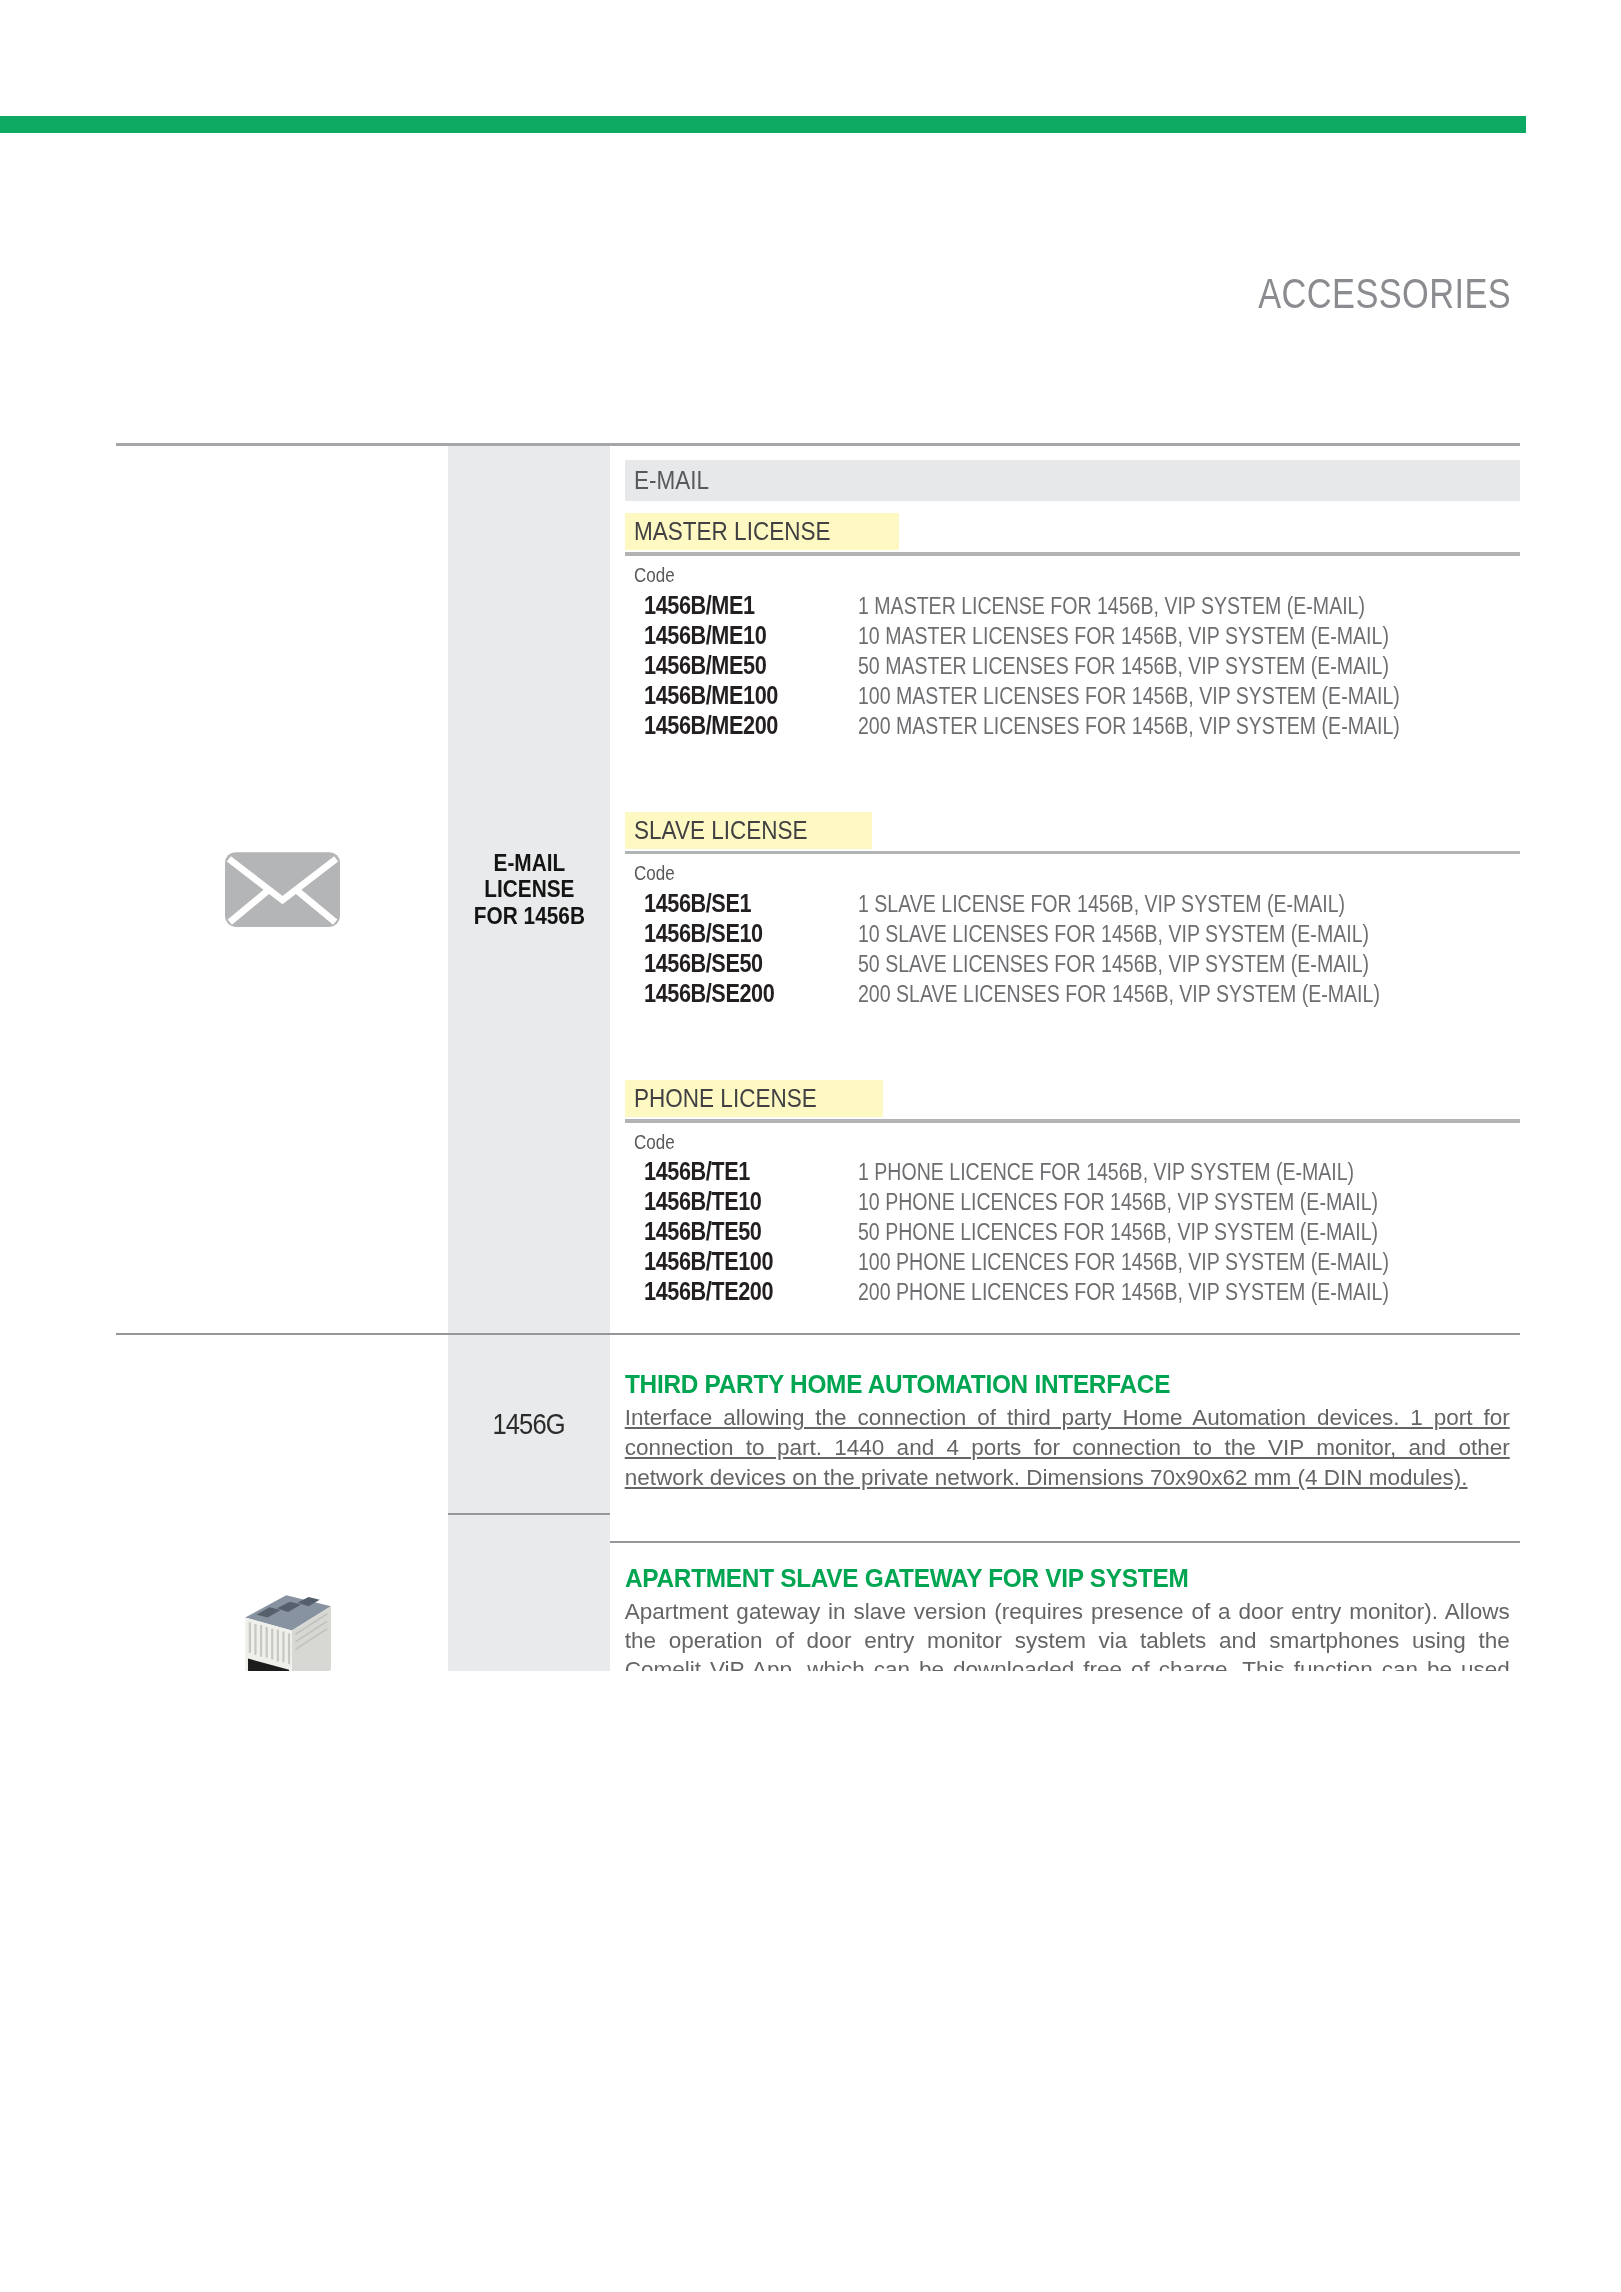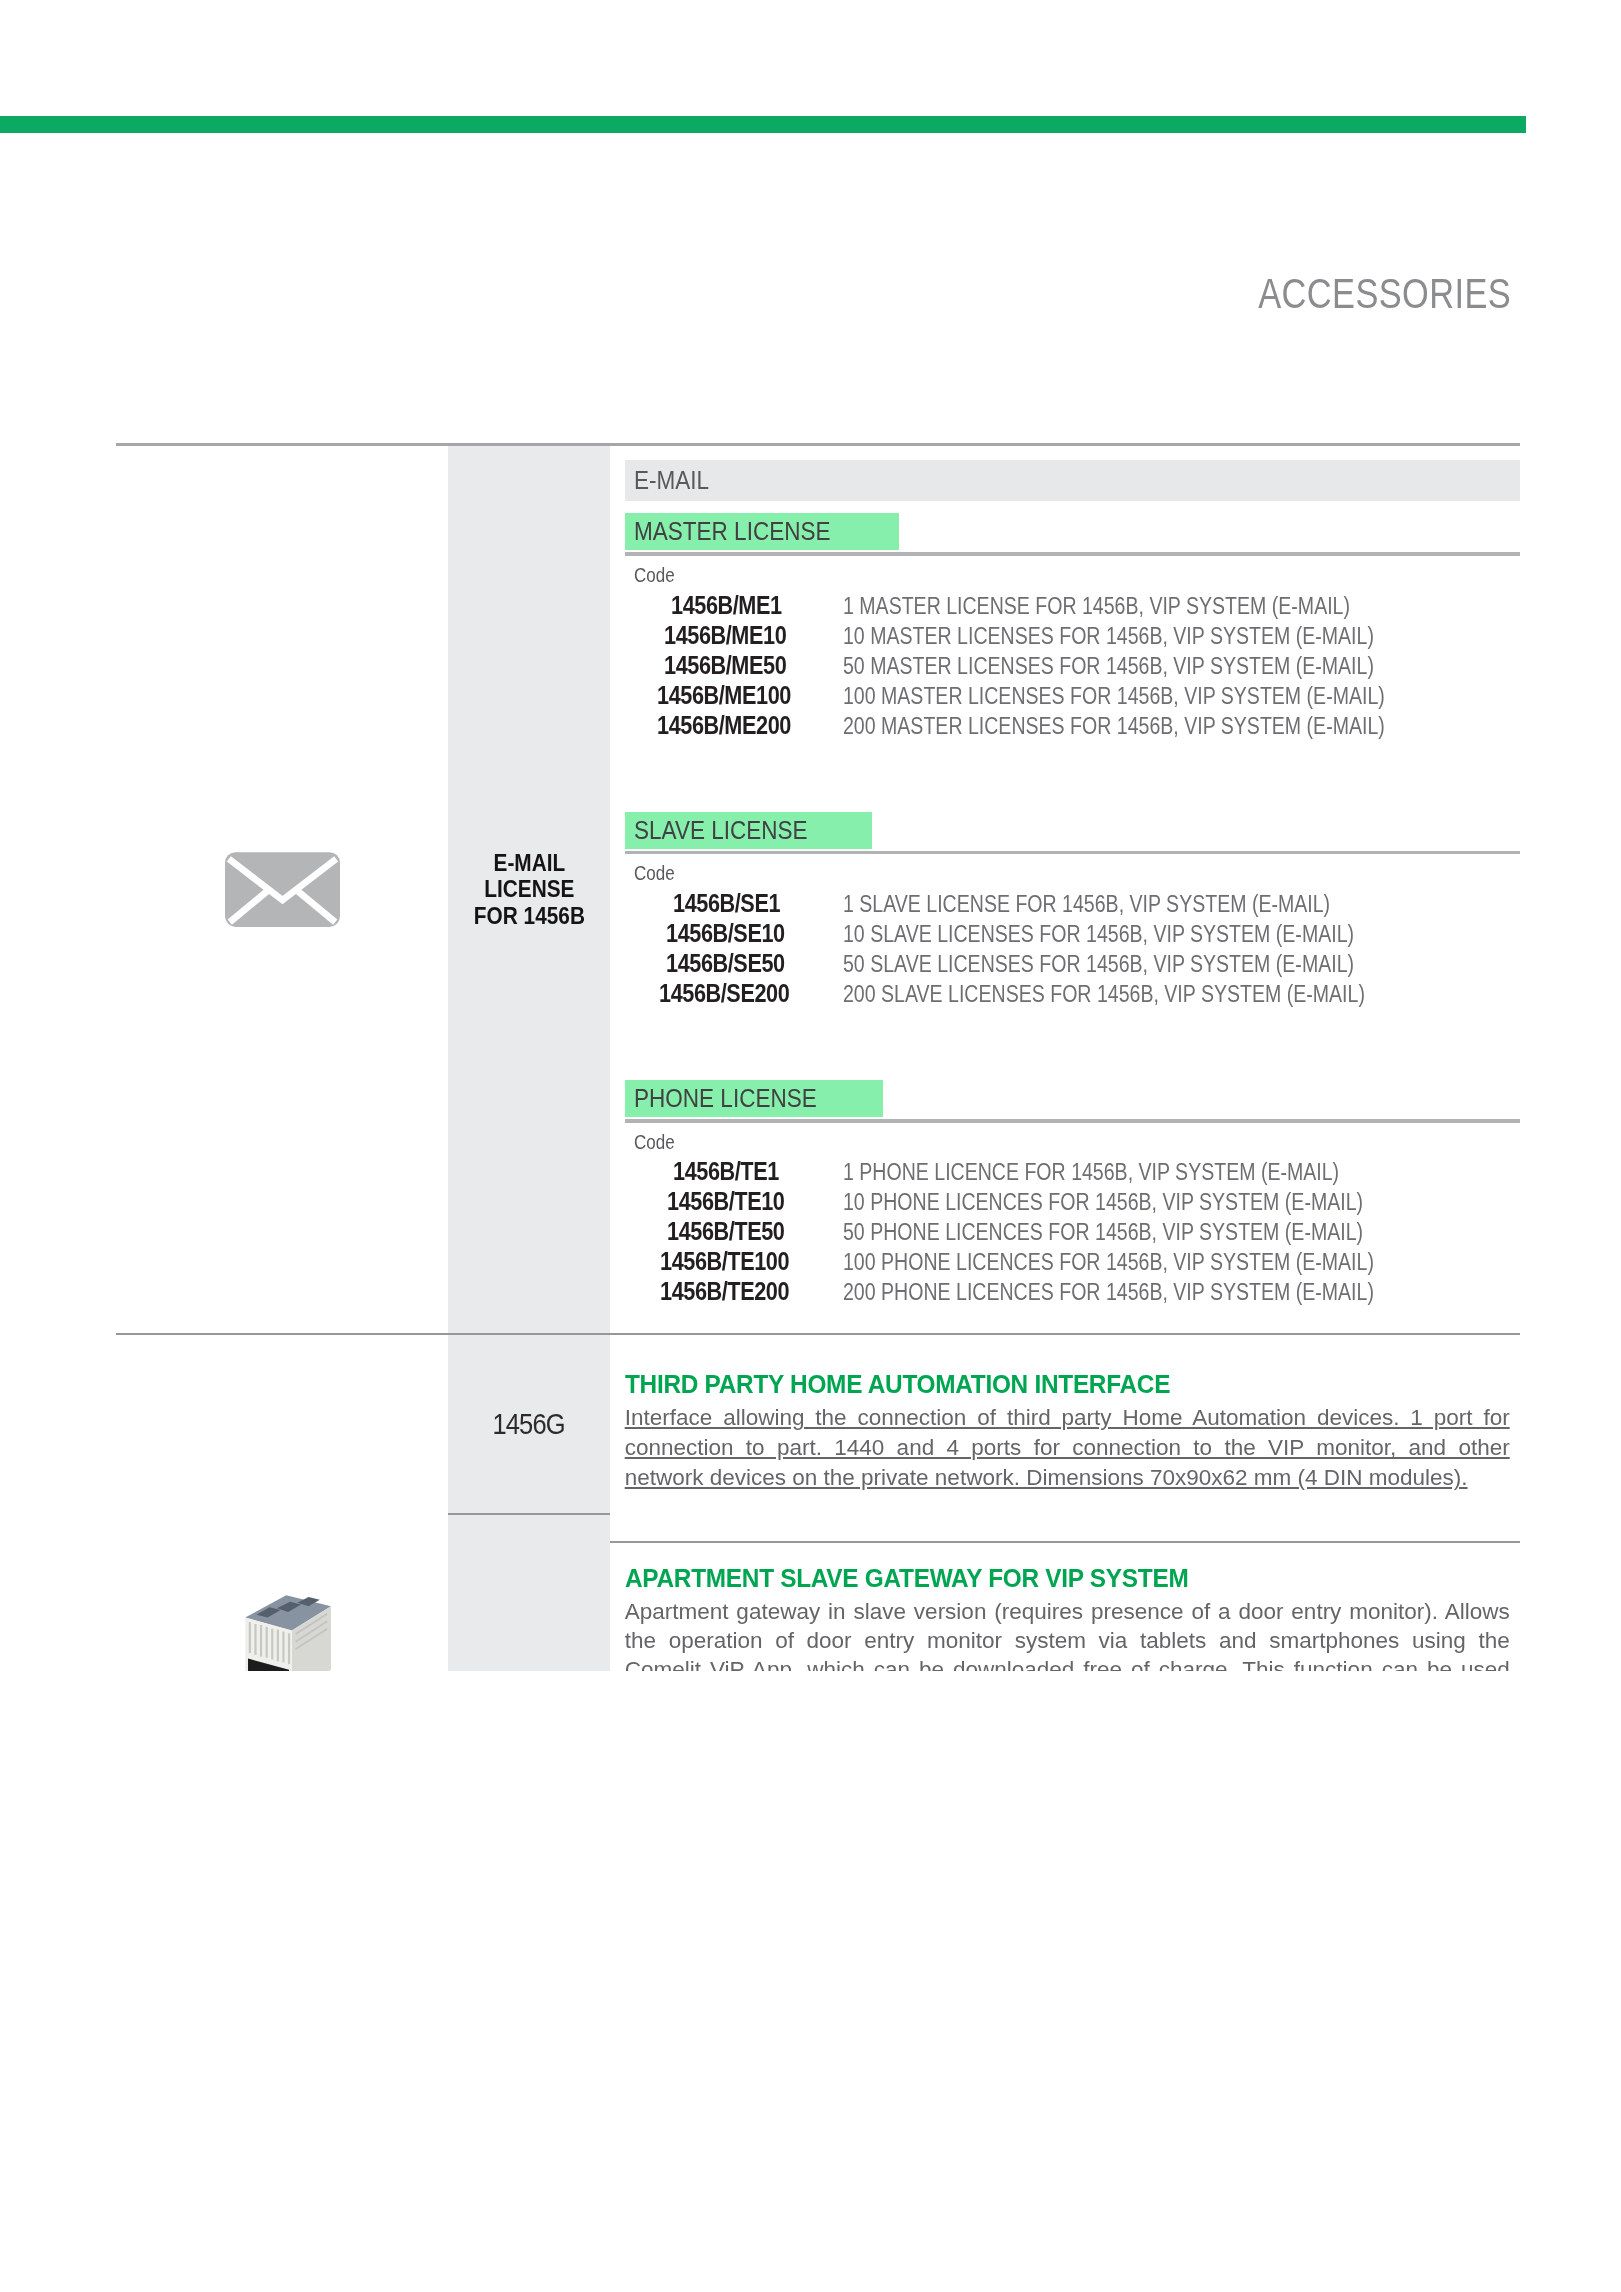--- a/index.html
+++ b/index.html
@@ -28,25 +28,25 @@
   .cell-main { flex:1; padding-left:14.7px; }
   .row-s .cell-code, .row-s .cell-main { border-top:2.9px solid #95979a; }
 
   .side-label { font-weight:700; font-size:24.5px; line-height:26.5px; color:#141414; transform:scaleX(0.85); }
   .product-code { font-size:30px; color:#2b2b2b; letter-spacing:-1px; transform:scaleX(0.85); }
 
   .group-bar { margin-top:13.7px; height:41px; background:#e7e8e9; display:flex; align-items:center;
                padding-left:9.8px; font-size:26.5px; color:#58595b; }
   .sec { margin-top:12.7px; }
   .sec + .sec { margin-top:71px; }
-  .sec-title { display:inline-block; background:#86efac; padding:2.9px 33px 2.9px 9.8px;
+  .sec-title { display:inline-block; background:#fef9c3; padding:2.9px 33px 2.9px 9.8px;
                font-size:26.5px; color:#414042; }
   .sec-rule { height:3.9px; background:#b1b3b5; margin-top:2px; }
   .code-head { margin:7.8px 0 3.9px 9.8px; font-size:20px; color:#58595b; }
-  .lic-row { display:flex; align-items:baseline; height:30px; margin-left:4px;text-align:center; }
+  .lic-row { display:flex; align-items:baseline; height:30px; margin-left:19px; }
   .lic-code { width:214px; font-weight:700; font-size:25.5px; color:#231f20; letter-spacing:-0.5px; }
   .lic-desc { font-size:23px; color:#6d6e71; }
 
   .prod-main-g { padding:21.6px 0 0 14.7px;margin-top:12px; }
   .prod-main-s { padding:19.6px 0 0 14.7px;margin-top:28px; }
   .prod-title { font-weight:700; font-size:26.5px; color:#00a551; letter-spacing:-0.3px;
                 transform:scaleX(0.92); transform-origin:left center; white-space:nowrap; }
   .prod-desc { margin-top:3.9px; font-size:22.5px; line-height:29px; color:#646567; text-align:justify; width:885px; }
   .row-g .prod-desc { line-height:30px;text-decoration:underline; }
 

